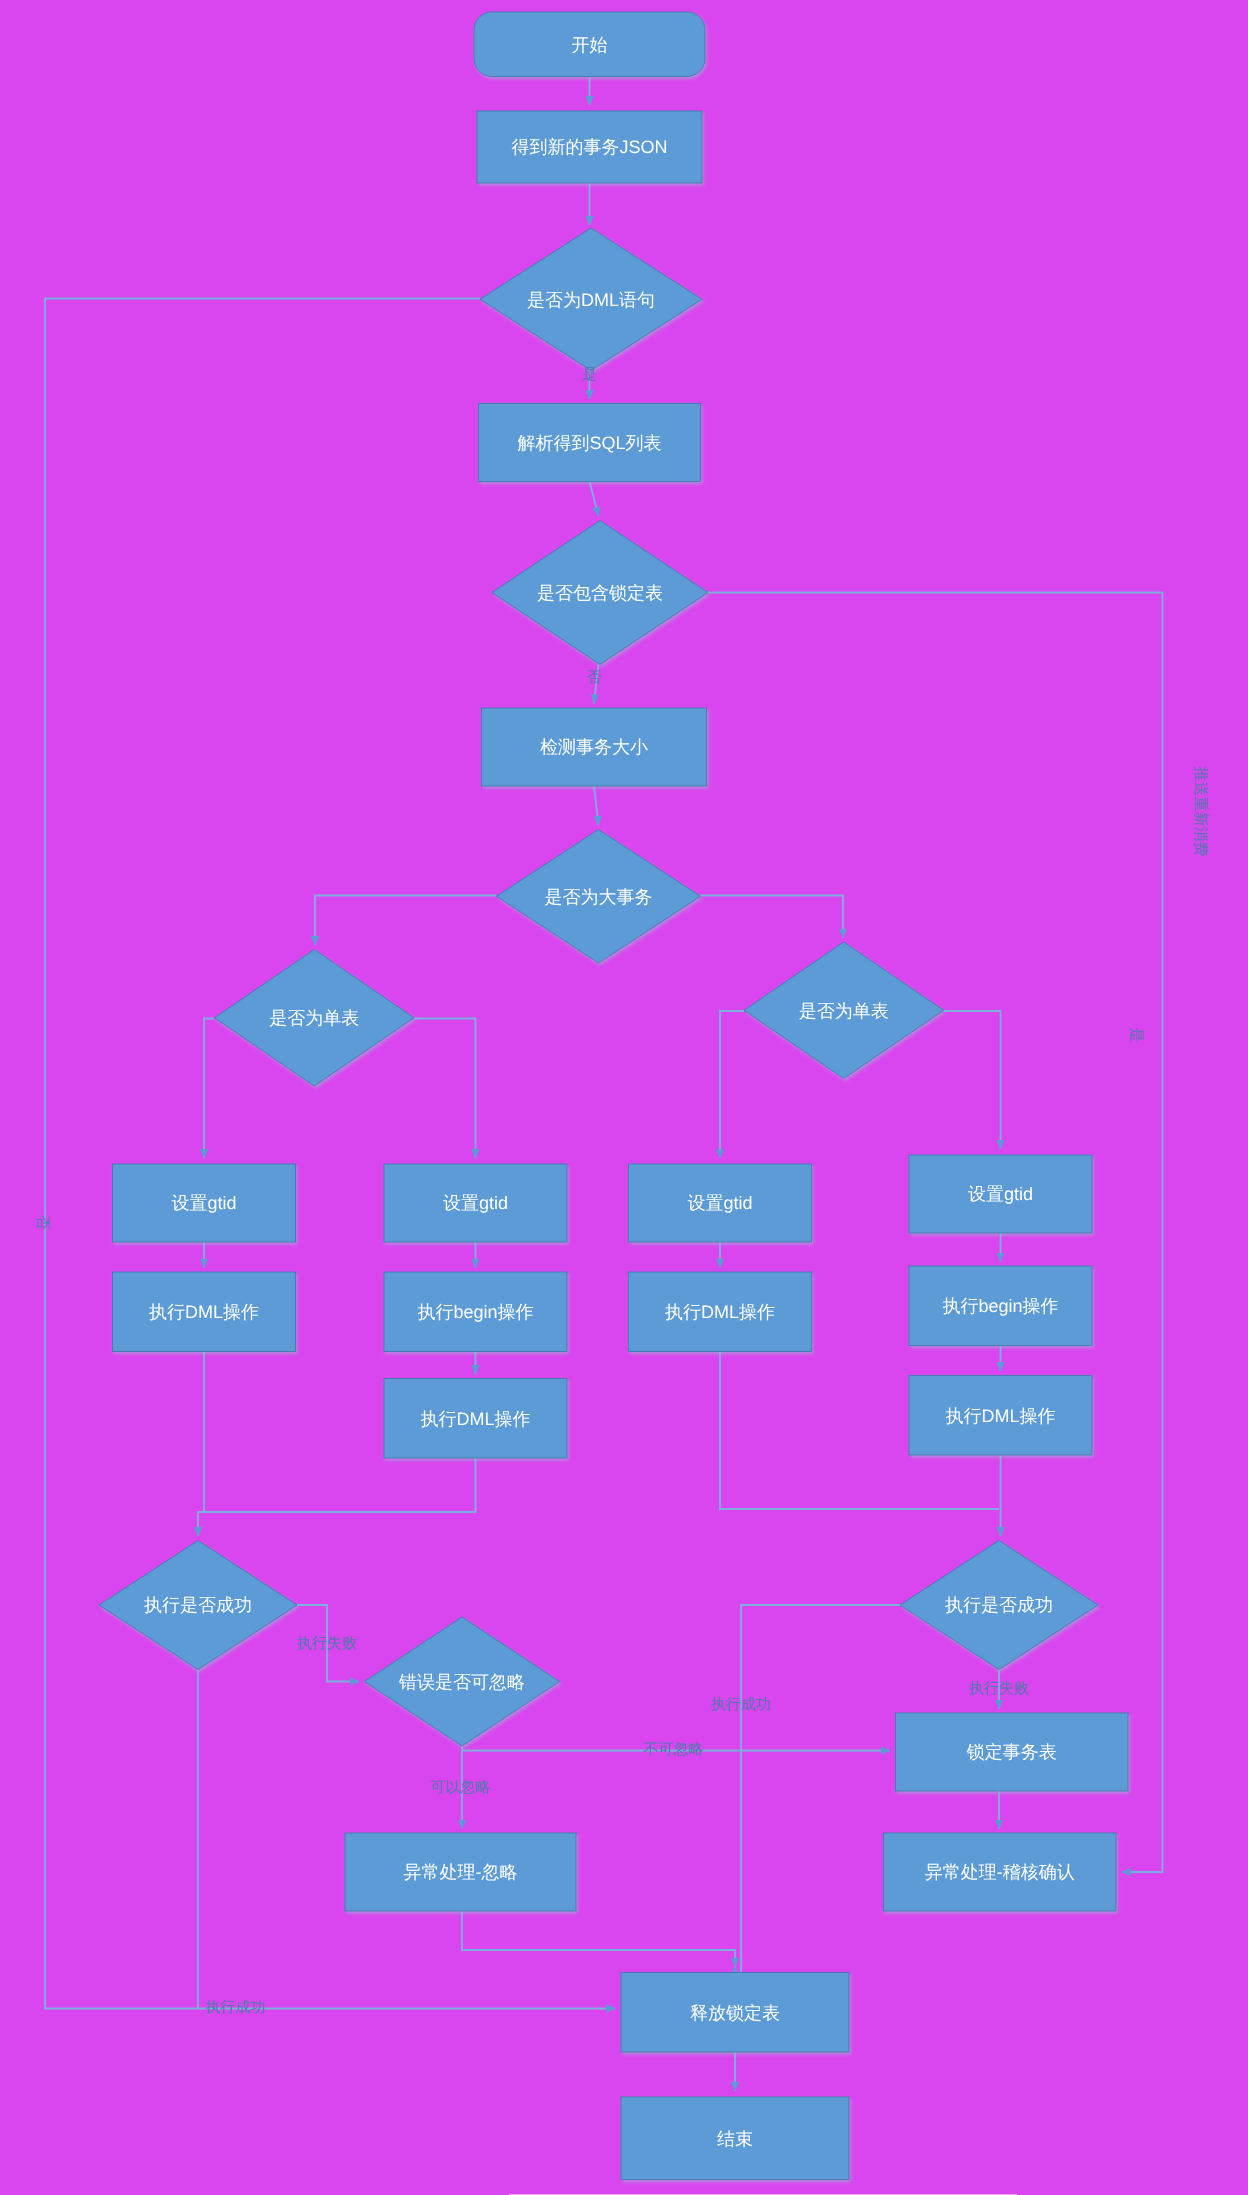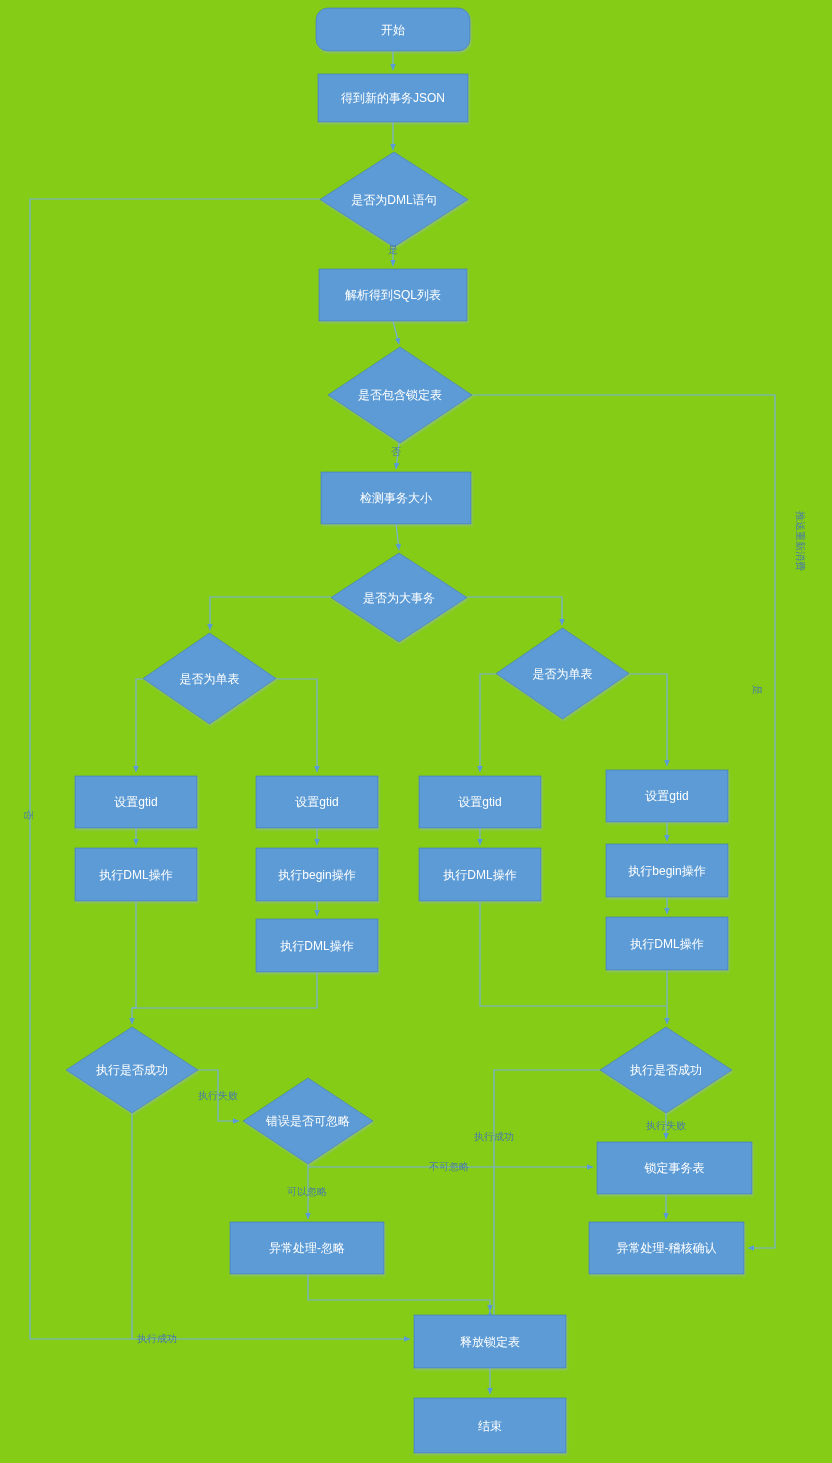--- a/index.html
+++ b/index.html
@@ -1,18 +1,18 @@
 <!DOCTYPE html>
 <html><head>
 <meta charset="utf-8">
 <title>Flowchart</title>
 <style>
   html,body{margin:0;padding:0;background:#ffffff;}
   body{font-family:"Liberation Sans","DejaVu Sans",sans-serif;}
-  #canvas{position:relative;width:832px;height:1463px;background:#84cc16;overflow:hidden;}
+  #canvas{position:relative;width:832px;height:1463px;background:#d946ef;overflow:hidden;}
   svg.layer{position:absolute;left:0;top:0;width:832px;height:1463px;}
   .nodeText{fill:#ffffff;font-size:12px;font-family:"Liberation Sans","DejaVu Sans",sans-serif;
             text-anchor:middle;dominant-baseline:middle;pointer-events:none;}
   .edgeLabel{fill:#4a7ba8;font-size:10px;font-family:"Liberation Sans","DejaVu Sans",sans-serif;
              text-anchor:middle;dominant-baseline:middle;}
   .shape{stroke:#3e7ab0;stroke-width:0.6;}
   .conn{stroke:#7bb0de;stroke-width:1.2;fill:none;}
 </style>
 </head>
 <body>

